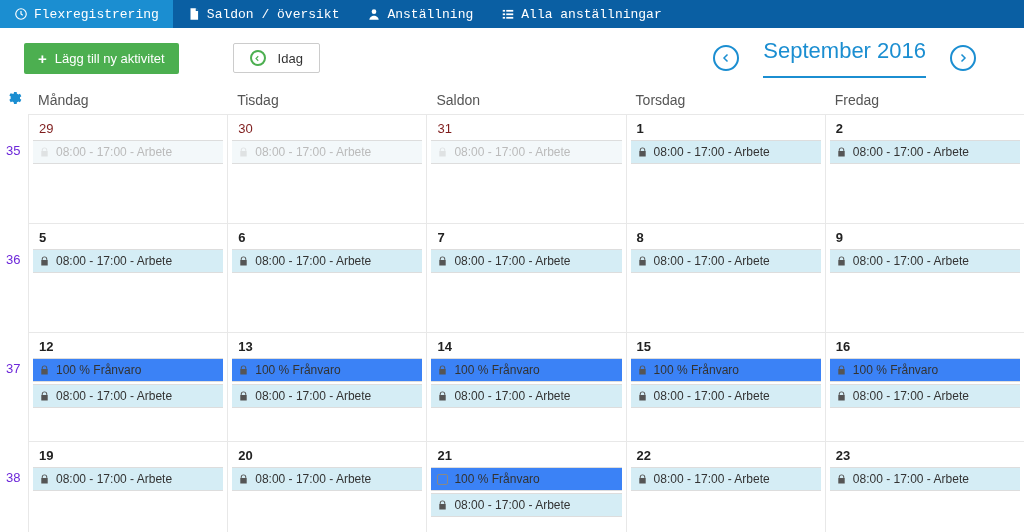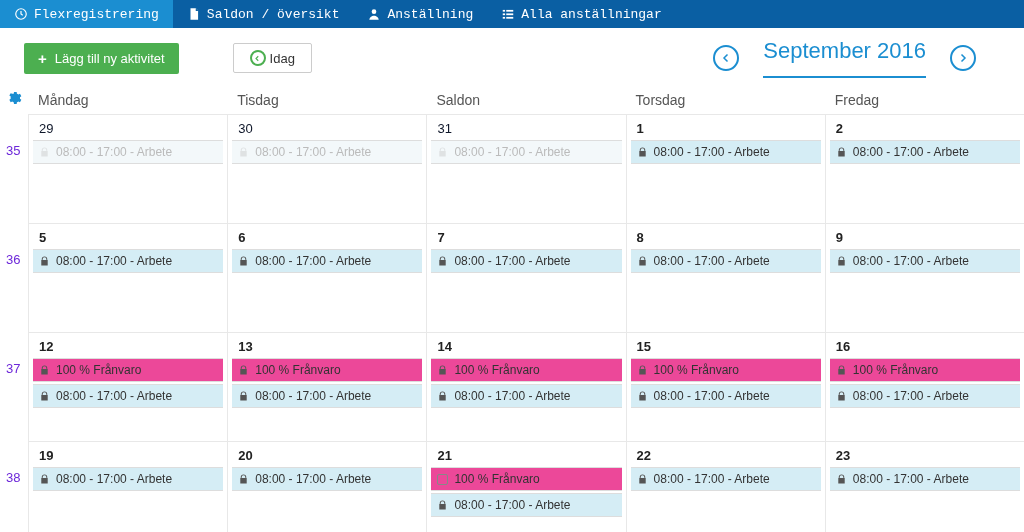--- a/index.html
+++ b/index.html
@@ -3,39 +3,39 @@
 <meta charset="utf-8">
 <style>
 * { box-sizing: border-box; margin: 0; padding: 0; }
 body { font-family: Arial, Helvetica, sans-serif; font-size: 13px; background: #fff; color: #333; width: 1024px; }
 .tabs { display: flex; background: #0a5fa3; height: 28px; }
 .tab { display: flex; align-items: center; gap: 6px; padding: 0 14px; color: #fff; cursor: pointer; font-size: 13px; font-family: Liberation Mono, monospace; }
 .tab.active { background: #1b8ed1; }
 .tab .ticon { display: inline-flex; }
 .toolbar { display: flex; align-items: center; padding: 10px 24px 8px 24px; gap: 14px; }
 .btn-add { display: inline-flex; align-items: center; gap: 8px; background: #4caf50; color: #fff; border: none; padding: 7px 14px; border-radius: 2px; cursor: pointer; font-size: 13px; }
-.btn-today { display: inline-flex; align-items: center; gap: 4px; background: #fff; color: #333; border: 1px solid #ccc; padding: 6px 16px; border-radius: 2px; cursor: pointer; font-size: 13px; margin-left: 40px; }
+.btn-today { display: inline-flex; align-items: center; gap: 12px; background: #fff; color: #333; border: 1px solid #ccc; padding: 6px 16px; border-radius: 2px; cursor: pointer; font-size: 13px; margin-left: 40px; }
 .spacer { flex: 1; }
 .navwrap { display: flex; align-items: center; gap: 24px; margin-right: 24px; }
 .navbtn { width: 26px; height: 26px; border: 2px solid #1b8ed1; border-radius: 50%; display: inline-flex; align-items: center; justify-content: center; color: #1b8ed1; background: #fff; cursor: pointer; }
 .month { color: #1b8ed1; font-size: 22px; border-bottom: 2px solid #1b8ed1; padding-bottom: 12px; cursor: pointer; }
 .cal { position: relative; padding: 0 0 0 28px; }
 .settings-gear { position: absolute; left: 6px; top: 4px; color: #1b8ed1; cursor: pointer; }
 .headrow { display: grid; grid-template-columns: repeat(5, 1fr); }
 .headcell { padding: 6px 10px; color: #555; font-size: 14px; border-bottom: 1px solid #e8e8e8; }
 .weekrow { display: flex; position: relative; border-bottom: 1px solid #e8e8e8; }
 .weeknum { position: absolute; left: -22px; top: 28px; color: #6d28d9; font-size: 13px; }
 .daycol { flex: 1; border-left: 1px solid #e8e8e8; min-height: 108px; }
 .daycol:first-child { border-left: none; }
 .daynum { padding: 6px 10px 2px 10px; font-weight: bold; font-size: 13px; color: #222; }
-.daynum.dim { color: #0f172a; font-weight: normal; }
+.daynum.dim { color: #7f1d1d; font-weight: normal; }
 .entry { display: flex; align-items: center; gap: 6px; margin: 2px 4px; padding: 4px 6px; font-size: 12px; border-top: 1px solid #ddd; border-bottom: 1px solid #ddd; cursor: pointer; }
 .entry.work { background: #d5edf5; color: #333; }
 .entry.work.dim { background: #f3f8fa; color: #bbb; }
-.entry.absence { background: #ec4899; color: #333; }
+.entry.absence { background: #3b82f6; color: #333; }
 .lock { width: 11px; height: 12px; display: inline-block; }
 .lock svg { display: block; }
 .lock.dim { opacity: .35; }
 .unlockbox { width: 11px; height: 11px; border: 1.5px solid #888; border-radius: 2px; display: inline-block; }
 .plus { font-weight: bold; font-size: 15px; }
 .greencirc { width: 16px; height: 16px; border: 2px solid #4caf50; border-radius: 50%; display: inline-flex; align-items: center; justify-content: center; color: #4caf50; font-size: 11px; }
 </style>
 </head>
 <body>
 

